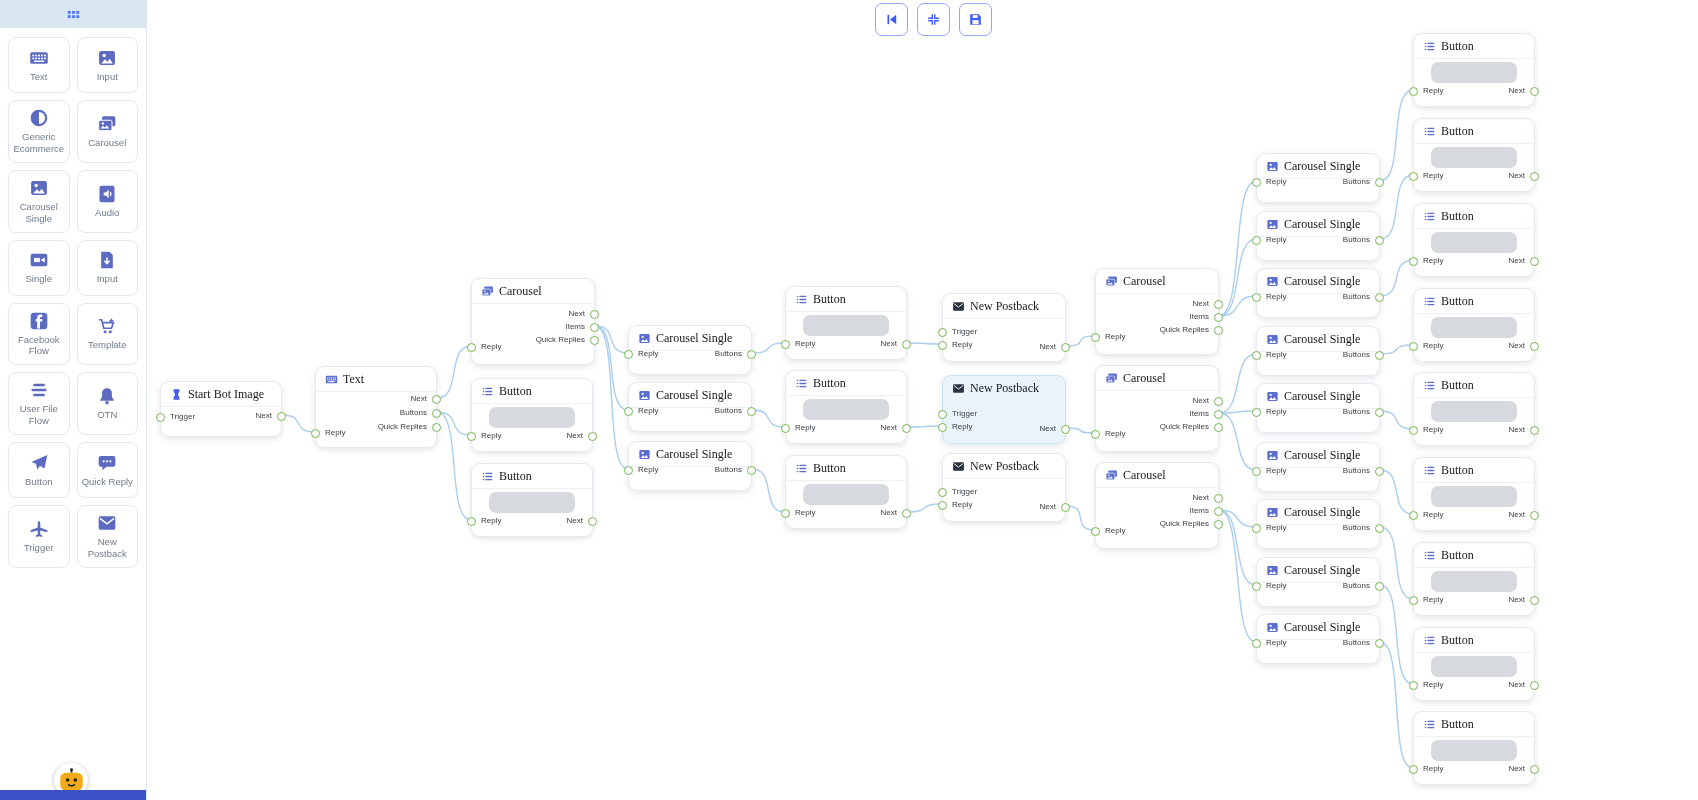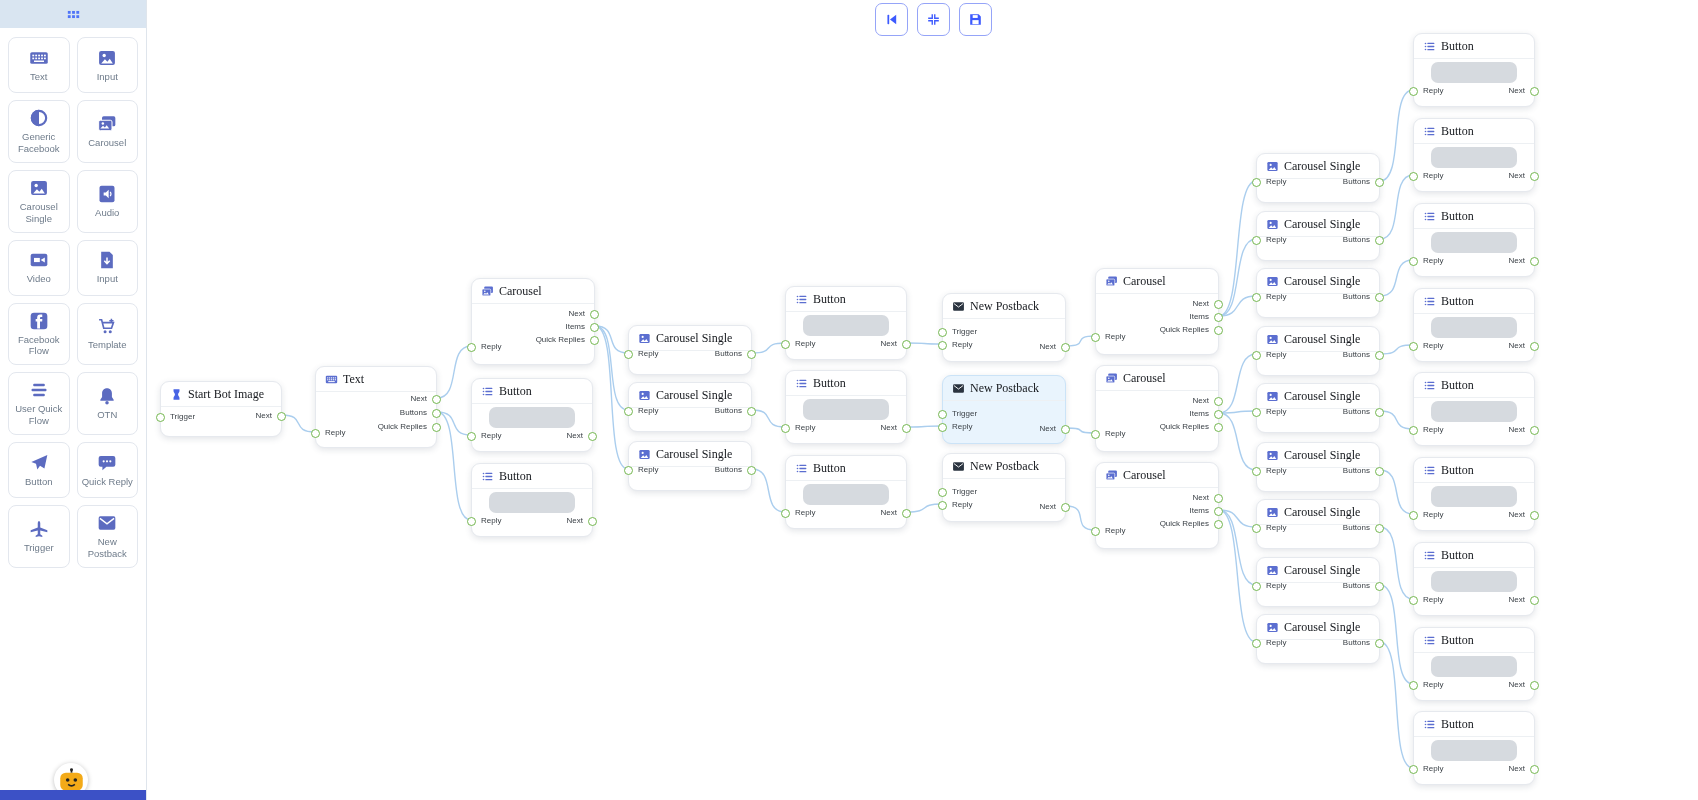--- a/index.html
+++ b/index.html
@@ -809,21 +809,21 @@
           </span>
           <span class="sb-label">Input</span>
         </div>
         <div class="sb-card">
           <span>
             <svg viewBox="0 0 24 24" width="20" height="20" fill="#5c6bc0" style="display:block">
               <circle cx="12" cy="12" r="8.6" fill="none" stroke="#5c6bc0" stroke-width="2.6"></circle>
               <path d="M12 2.2a9.8 9.8 0 000 19.6z"></path>
             </svg>
           </span>
-          <span class="sb-label">Generic Facebook</span>
+          <span class="sb-label">Generic Ecommerce</span>
         </div>
         <div class="sb-card">
           <span>
             <svg viewBox="0 0 24 24" width="20" height="20" fill="#5c6bc0" style="display:block">
               <rect x="6" y="2.8" width="16" height="12" rx="2"></rect>
               <rect x="2" y="7.5" width="16" height="12.5" rx="2" stroke="#fff" stroke-width="1.2"></rect>
               <circle cx="7" cy="11.5" r="1.5" fill="#fff"></circle>
               <path d="M4 17.5l3.2-3.4 2.2 2.1 2.2-2.8 3 4.1z" fill="#fff"></path>
             </svg>
           </span>
@@ -850,21 +850,21 @@
           <span class="sb-label">Audio</span>
         </div>
         <div class="sb-card">
           <span>
             <svg viewBox="0 0 24 24" width="20" height="20" fill="#5c6bc0" style="display:block">
               <rect x="2" y="4.5" width="20" height="15" rx="2.5"></rect>
               <path d="M6 9.5h7v5H6z" fill="#fff"></path>
               <path d="M14 12l5-3v6z" fill="#fff"></path>
             </svg>
           </span>
-          <span class="sb-label">Video</span>
+          <span class="sb-label">Single</span>
         </div>
         <div class="sb-card">
           <span>
             <svg viewBox="0 0 24 24" width="20" height="20" fill="#5c6bc0" style="display:block">
               <path d="M5 2h10l4 4v16H5z"></path>
               <path d="M12 9v7M8.8 13l3.2 3.4 3.2-3.4" stroke="#fff" stroke-width="1.8" fill="none"></path>
             </svg>
           </span>
           <span class="sb-label">Input</span>
         </div>
@@ -889,21 +889,21 @@
           <span class="sb-label">Template</span>
         </div>
         <div class="sb-card">
           <span>
             <svg viewBox="0 0 24 24" width="20" height="20" fill="#5c6bc0" style="display:block">
               <rect x="5" y="4.5" width="14" height="3" rx="1.2"></rect>
               <rect x="3" y="10.5" width="18" height="3" rx="1.2"></rect>
               <rect x="5" y="16.5" width="14" height="3" rx="1.2"></rect>
             </svg>
           </span>
-          <span class="sb-label">User Quick Flow</span>
+          <span class="sb-label">User File Flow</span>
         </div>
         <div class="sb-card">
           <span>
             <svg viewBox="0 0 24 24" width="20" height="20" fill="#5c6bc0" style="display:block">
               <path d="M12 2.6c-3.6 0-5.9 2.6-5.9 6.2v4.4L4 16.6v1h16v-1l-2.1-3.4V8.8c0-3.6-2.3-6.2-5.9-6.2z"></path>
               <circle cx="12" cy="20" r="2.1"></circle>
             </svg>
           </span>
           <span class="sb-label">OTN</span>
         </div>

